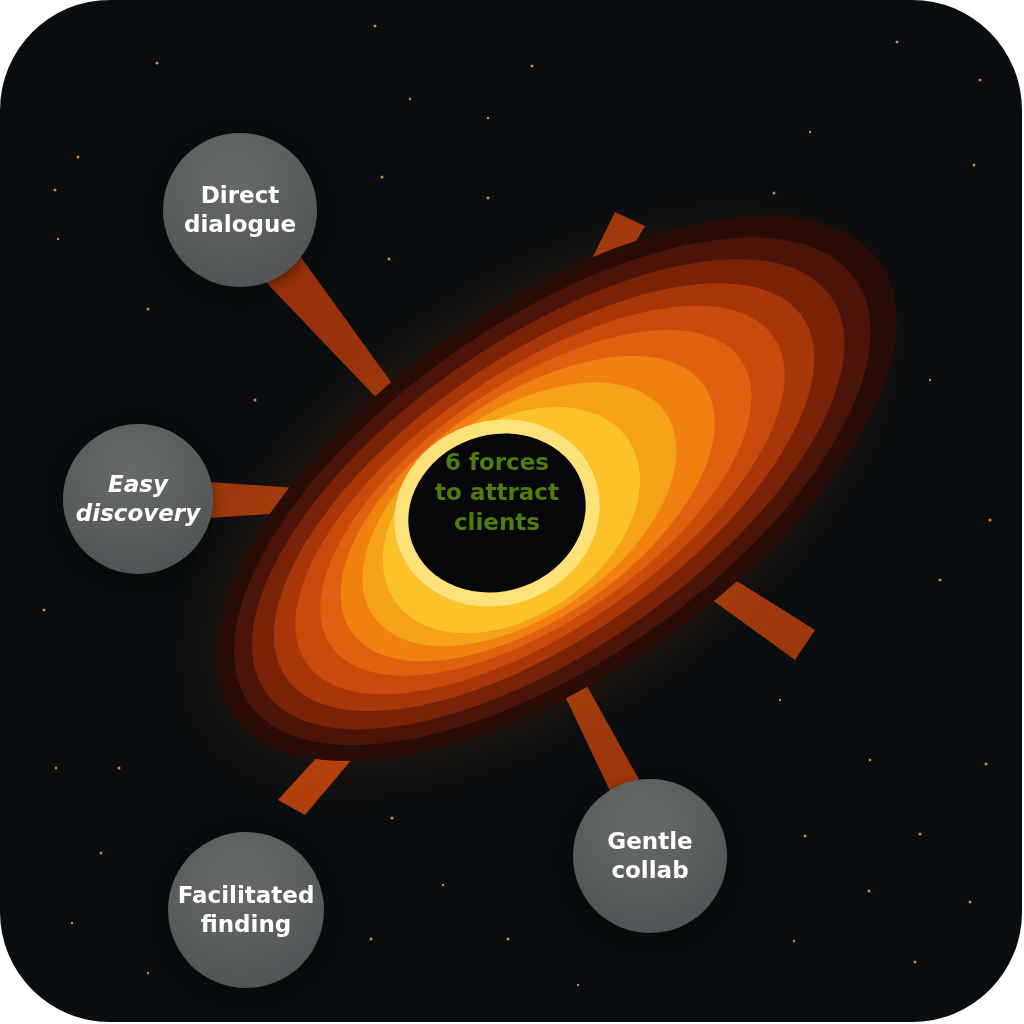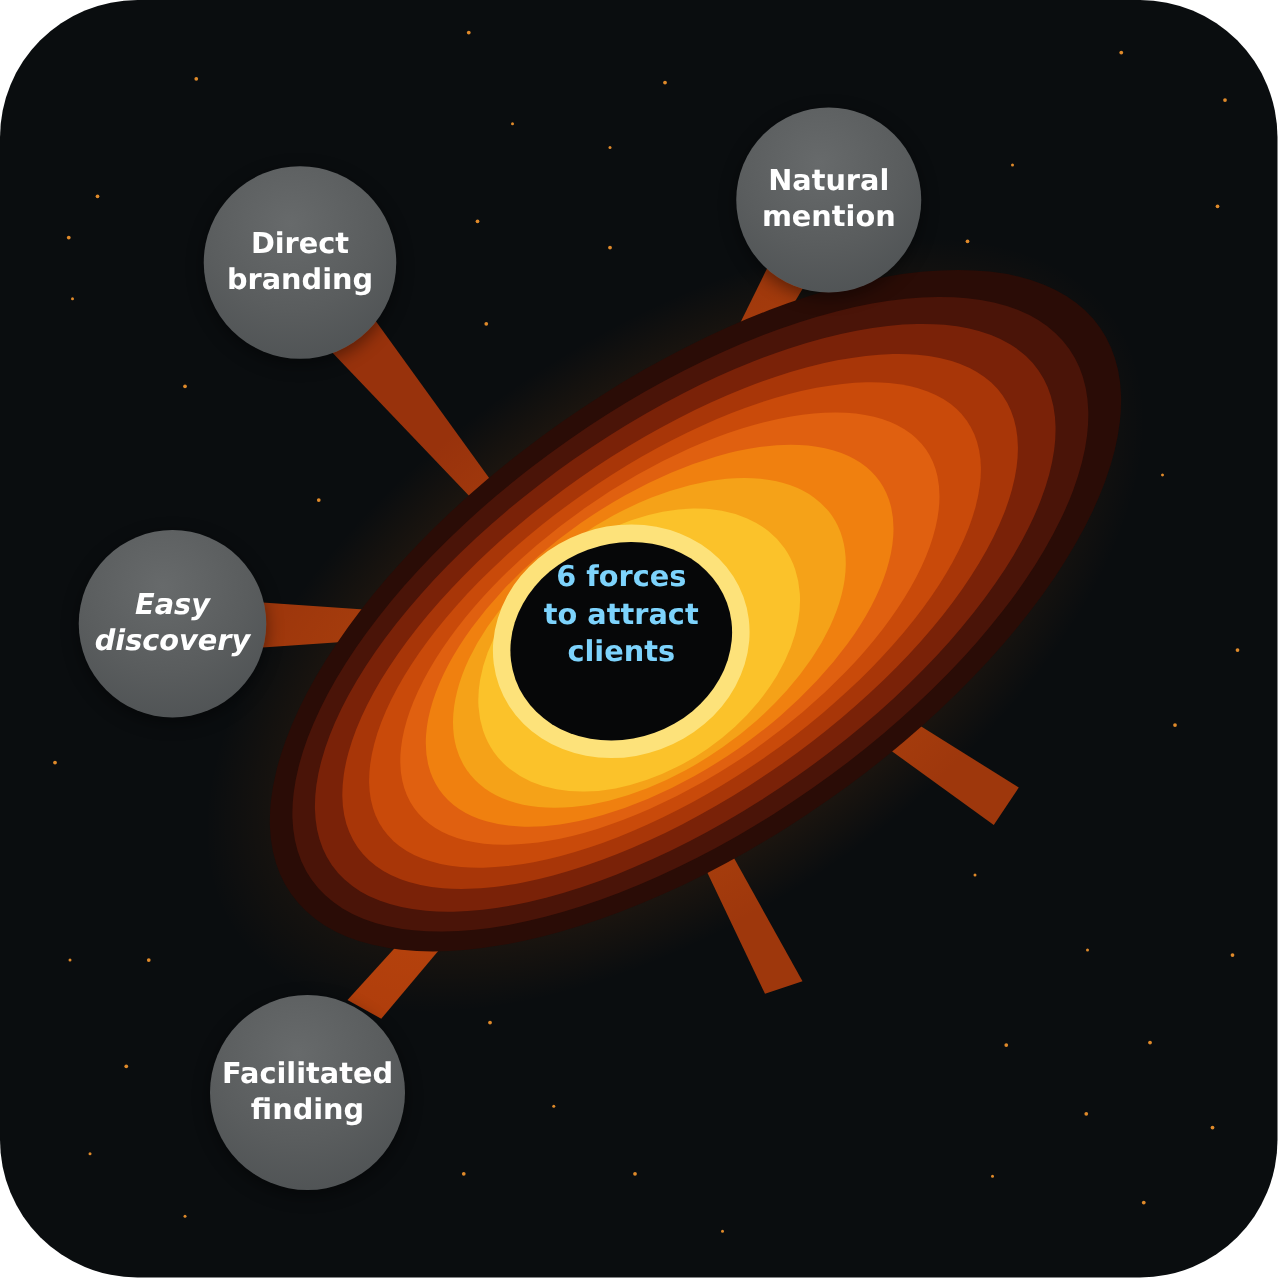--- a/index.html
+++ b/index.html
@@ -15,21 +15,21 @@
     background: radial-gradient(circle at 45% 30%, #676a6b 0%, #5a5d5e 50%, #4a4e50 100%);
     box-shadow: 0 4px 14px rgba(0,0,0,0.45);
     display: flex; align-items: center; justify-content: center; text-align: center;
   }
   .node-label {
     color: #ffffff; font-family: "DejaVu Sans", sans-serif; font-weight: bold;
     font-size: 23px; line-height: 29px; white-space: pre-line;
   }
   .center-label {
     position: absolute; left: 407px; top: 447px; width: 180px; text-align: center;
-    color: #7dd3fc; font-family: "DejaVu Sans", sans-serif; font-weight: bold;
+    color: #4d7c0f; font-family: "DejaVu Sans", sans-serif; font-weight: bold;
     font-size: 23px; line-height: 30px; white-space: pre-line;
   }
 </style>
 </head>
 <body>
 
 <div class="panel">
   <svg class="scene" viewBox="0 0 1022 1022">
     <defs>
       <linearGradient id="rayGrad" x1="0" y1="0" x2="1" y2="0">
@@ -114,27 +114,27 @@
       <ellipse cx="0" cy="0" rx="90" ry="78" fill="#060708"></ellipse>
     </g>
   </svg>
 
   <div class="center-label">6 forces
 to attract
 clients</div>
 
   <div class="node" style="left:163px; top:133px; width:154px; height:154px;">
     <span class="node-label">Direct
-branding</span>
-  </div>
-  <div class="node" style="left:589px; top:86px; width:148px; height:148px;">
-    <span class="node-label">Natural
-mention</span>
+dialogue</span>
   </div>
   <div class="node" style="left:63px; top:424px; width:150px; height:150px;font-style:italic;">
     <span class="node-label">Easy
 discovery</span>
   </div>
-  <div class="node" style="left:168px; top:796px; width:156px; height:156px;">
+  <div class="node" style="left:573px; top:779px; width:154px; height:154px;">
+    <span class="node-label">Gentle
+collab</span>
+  </div>
+  <div class="node" style="left:168px; top:832px; width:156px; height:156px;">
     <span class="node-label">Facilitated
 finding</span>
   </div>
 </div>
 
 </body></html>

